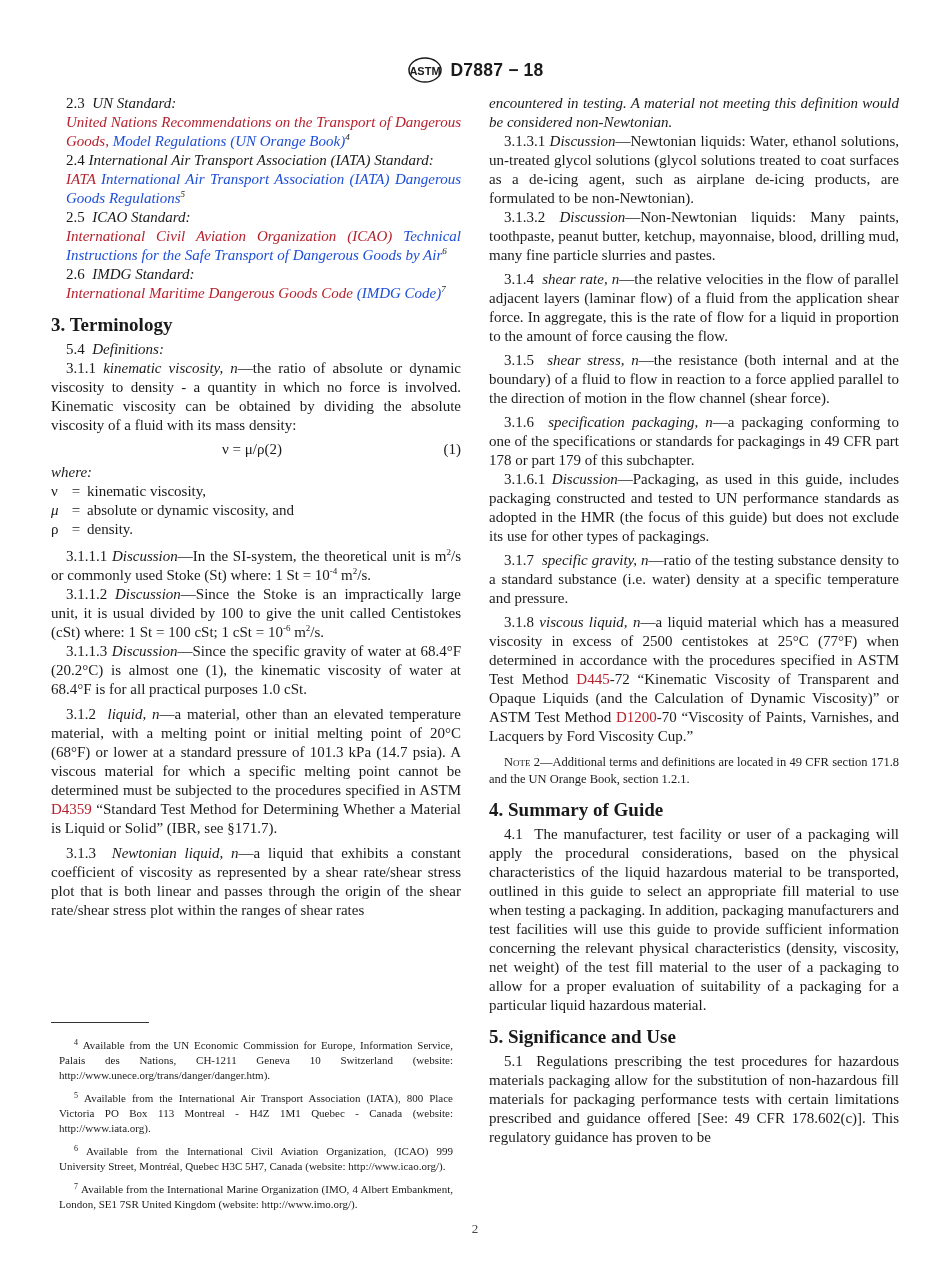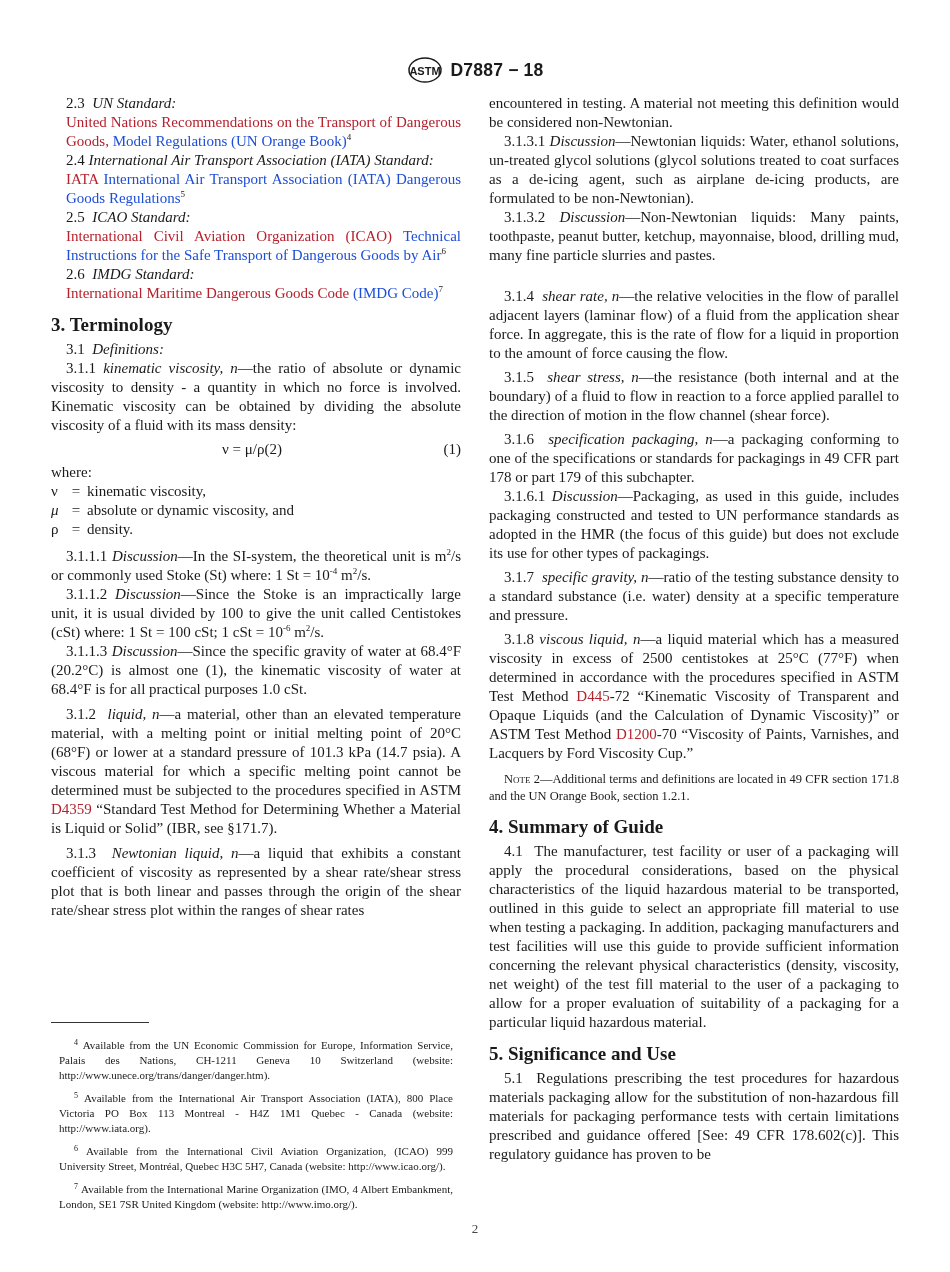--- a/index.html
+++ b/index.html
@@ -6,21 +6,21 @@
   body { width:950px; height:1272px; position:relative; overflow:hidden;
          font-family:"Liberation Serif", "DejaVu Serif", serif; color:#1a1a1a; }
   .header { position:absolute; top:56px; left:0; width:950px; text-align:center; }
   .header .logo { display:inline-block; vertical-align:middle; width:36px; height:28px; margin-right:4px; }
   .header .desig { display:inline-block; vertical-align:middle; font-family:"Liberation Sans", "DejaVu Sans", sans-serif;
                    font-weight:bold; font-size:17.5px; color:#1a1a1a; letter-spacing:0.2px; }
   .col { position:absolute; top:94px; width:410px; font-size:15px; line-height:19px; text-align:justify; }
   .col.left { left:51px; }
   .col.right { left:489px; }
   .p { margin:0; text-indent:15px; }
-  .p.noind { text-indent:0; }
+  .p.noind { text-indent:0;font-style:italic; }
   .gap { margin-top:4px; }
   .hang { padding-left:15px; text-indent:-15px; }
   .red { color:#b5212d; }
   .blue { color:#1d4ed8; }
   i { font-style:italic; }
   sup { font-size:9px; line-height:0; vertical-align:6px; }
   h3 { font-size:19px; font-weight:bold; margin:12px 0 6px 0; line-height:19px; }
   .eqn { position:relative; height:22px; margin-top:4px; }
   .eqn .e { position:absolute; left:171px; top:1px; }
   .eqn .n { position:absolute; right:0; top:1px; }
@@ -53,21 +53,21 @@
   <p class="p"><span>2.4</span> <i>International Air Transport Association (IATA) Standard:</i></p>
   <p class="p noind hang"><span class="red">IATA</span> <span class="blue">International Air Transport Association (IATA) Dangerous Goods Regulations</span><sup>5</sup></p>
 
   <p class="p"><span>2.5</span>&nbsp; <i>ICAO Standard:</i></p>
   <p class="p noind hang"><span class="red">International Civil Aviation Organization (ICAO)</span> <span class="blue">Technical Instructions for the Safe Transport of Dangerous Goods by Air</span><sup>6</sup></p>
 
   <p class="p"><span>2.6</span>&nbsp; <i>IMDG Standard:</i></p>
   <p class="p noind hang"><span class="red">International Maritime Dangerous Goods Code</span> <span class="blue">(IMDG Code)</span><sup>7</sup></p>
 
   <h3>3. Terminology</h3>
-  <p class="p"><span>3.1</span>&nbsp; <i>Definitions:</i></p>
+  <p class="p"><span>5.4</span>&nbsp; <i>Definitions:</i></p>
   <p class="p"><span>3.1.1</span> <i>kinematic viscosity, n</i><span>—the ratio of absolute or dynamic viscosity to density - a quantity in which no force is involved. Kinematic viscosity can be obtained by dividing the absolute viscosity of a fluid with its mass density:</span></p>
 
   <div class="eqn">
     <span class="e">ν = μ/ρ(2)</span>
     <span class="n">(1)</span>
   </div>
 
   <p class="p noind" style="margin-top:2px;">where:</p>
   <table class="where" cellspacing="0" cellpadding="0">
     <tbody>
@@ -104,21 +104,21 @@
   <p class="fn"><sup>5</sup>&nbsp;<span>Available from the International Air Transport Association (IATA), 800 Place Victoria PO Box 113 Montreal - H4Z 1M1 Quebec - Canada (website: http://www.iata.org).</span></p>
   <p class="fn"><sup>6</sup>&nbsp;<span>Available from the International Civil Aviation Organization, (ICAO) 999 University Street, Montréal, Quebec H3C 5H7, Canada (website: http://www.icao.org/).</span></p>
   <p class="fn"><sup>7</sup>&nbsp;<span>Available from the International Marine Organization (IMO, 4 Albert Embankment, London, SE1 7SR United Kingdom (website: http://www.imo.org/).</span></p>
 </div>
 
 <div class="col right">
   <p class="p noind">encountered in testing. A material not meeting this definition would be considered non-Newtonian.</p>
   <p class="p"><span>3.1.3.1</span> <i>Discussion</i><span>—Newtonian liquids: Water, ethanol solutions, un-treated glycol solutions (glycol solutions treated to coat surfaces as a de-icing agent, such as airplane de-icing products, are formulated to be non-Newtonian).</span></p>
   <p class="p"><span>3.1.3.2</span> <i>Discussion</i><span>—Non-Newtonian liquids: Many paints, toothpaste, peanut butter, ketchup, mayonnaise, blood, drilling mud, many fine particle slurries and pastes.</span></p>
 
-  <p class="p" style="margin-top:22px;"><span>3.1.4</span>&nbsp; <i>shear rate, n</i><span>—the relative velocities in the flow of parallel adjacent layers (laminar flow) of a fluid from the application shear force. In aggregate, this is the rate of flow for a liquid in proportion to the amount of force causing the flow.</span></p>
+  <p class="p" style="margin-top:5px;"><span>3.1.4</span>&nbsp; <i>shear rate, n</i><span>—the relative velocities in the flow of parallel adjacent layers (laminar flow) of a fluid from the application shear force. In aggregate, this is the rate of flow for a liquid in proportion to the amount of force causing the flow.</span></p>
   <p class="p" style="margin-top:5px;"><span>3.1.5</span>&nbsp; <i>shear stress, n</i><span>—the resistance (both internal and at the boundary) of a fluid to flow in reaction to a force applied parallel to the direction of motion in the flow channel (shear force).</span></p>
   <p class="p" style="margin-top:5px;"><span>3.1.6</span>&nbsp; <i>specification packaging, n</i><span>—a packaging conforming to one of the specifications or standards for packagings in 49 CFR part 178 or part 179 of this subchapter.</span></p>
   <p class="p"><span>3.1.6.1</span> <i>Discussion</i><span>—Packaging, as used in this guide, includes packaging constructed and tested to UN performance standards as adopted in the HMR (the focus of this guide) but does not exclude its use for other types of packagings.</span></p>
   <p class="p" style="margin-top:5px;"><span>3.1.7</span>&nbsp; <i>specific gravity, n</i><span>—ratio of the testing substance density to a standard substance (i.e. water) density at a specific temperature and pressure.</span></p>
   <p class="p" style="margin-top:5px;"><span>3.1.8</span> <i>viscous liquid, n</i><span>—a liquid material which has a measured viscosity in excess of 2500 centistokes at 25°C (77°F) when determined in accordance with the procedures specified in ASTM Test Method </span><span class="red">D445</span><span>-72 “Kinematic Viscosity of Transparent and Opaque Liquids (and the Calculation of Dynamic Viscosity)” or ASTM Test Method </span><span class="red">D1200</span><span>-70 “Viscosity of Paints, Varnishes, and Lacquers by Ford Viscosity Cup.”</span></p>
 
   <p class="note"><span class="sc">Note 2</span><span>—Additional terms and definitions are located in 49 CFR section 171.8 and the UN Orange Book, section 1.2.1.</span></p>
 
   <h3>4. Summary of Guide</h3>
   <p class="p"><span>4.1</span>&nbsp; <span>The manufacturer, test facility or user of a packaging will apply the procedural considerations, based on the physical characteristics of the liquid hazardous material to be transported, outlined in this guide to select an appropriate fill material to use when testing a packaging. In addition, packaging manufacturers and test facilities will use this guide to provide sufficient information concerning the relevant physical characteristics (density, viscosity, net weight) of the test fill material to the user of a packaging to allow for a proper evaluation of suitability of a packaging for a particular liquid hazardous material.</span></p>

